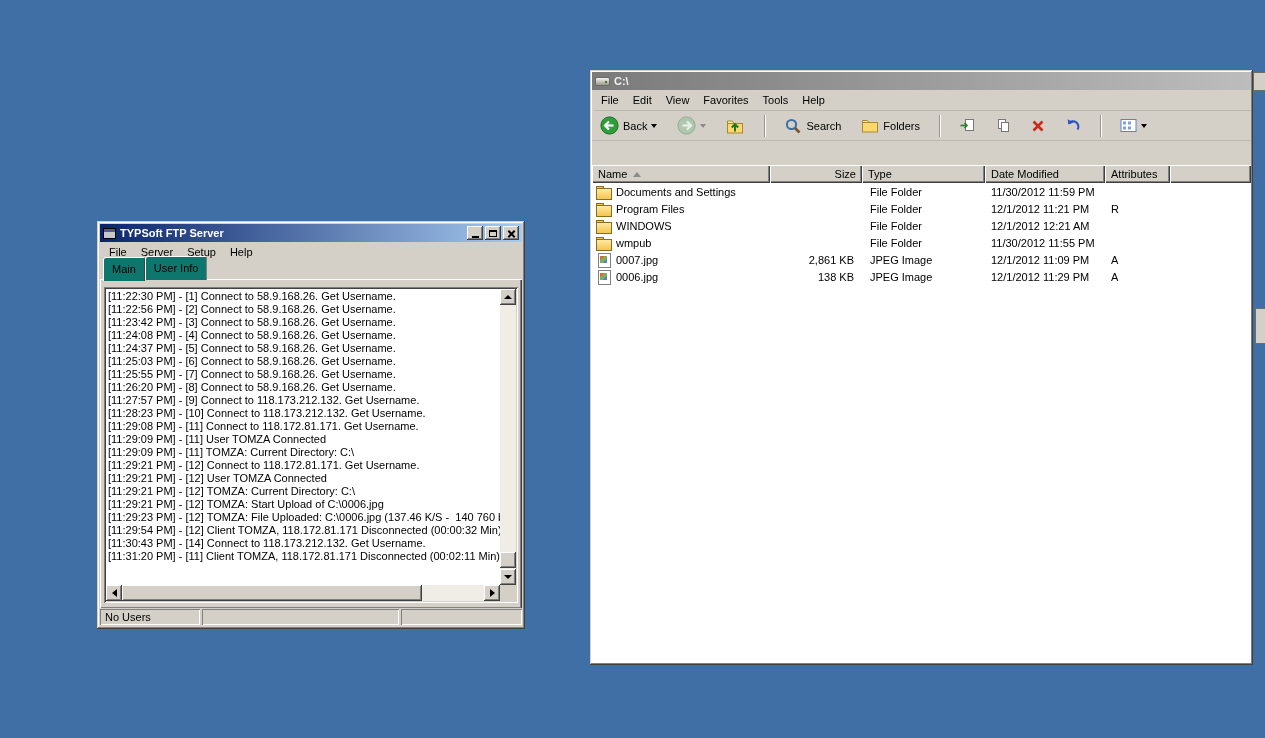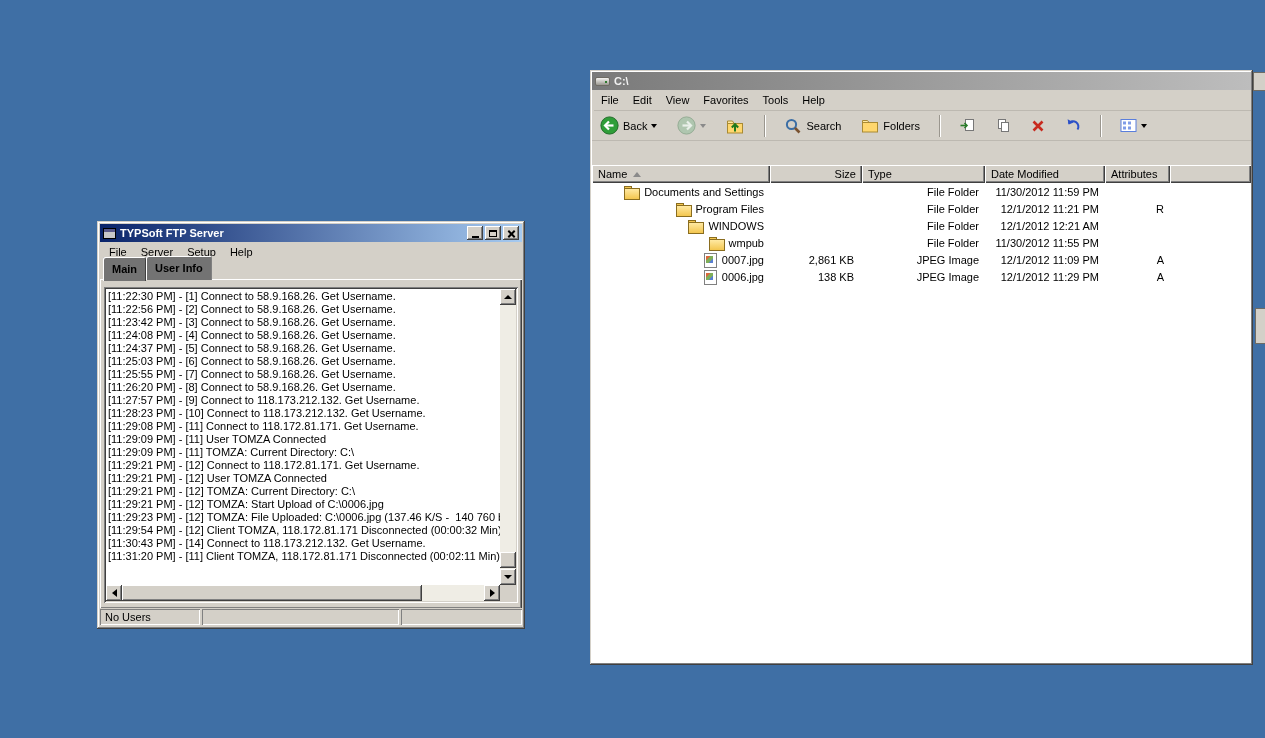--- a/index.html
+++ b/index.html
@@ -38,22 +38,22 @@
   .tri-dd.dis{ border-top-color:#8a8a8a; }
   .sort-up   { border-left:4px solid transparent; border-right:4px solid transparent; border-bottom:5px solid #8a8a8a; margin-left:6px; }
 
   
   .ftp { left:97px; top:221px; width:428px; height:408px; }
   .ftp .menubar { left:5px; top:22px; height:17px; }
   .app-icon-ftp { width:13px; height:11px; background:#C8C8C8; border:1px solid #000; position:relative; }
   .app-icon-ftp::before { content:""; position:absolute; left:0; top:0; right:0; height:3px; background:#5a5a8a; }
 
   .tabstrip { position:absolute; left:6px; top:40px; height:19px; display:flex; align-items:flex-end; z-index:2; }
-  .tab { height:17px; display:flex; align-items:center; padding:12px 9px; background:#737373; border-radius:2px 2px 0 0;
-    box-shadow: inset 1px 1px 0 #FFF, inset -1px 0 0 #808080; font-weight: bold; }
+  .tab { height:17px; display:flex; align-items:center; padding:12px 9px; background:#0f766e; border-radius:2px 2px 0 0;
+    box-shadow: inset 1px 1px 0 #FFF, inset -1px 0 0 #808080; }
   .tab.selected { height:20px; margin-bottom:-1px; box-shadow: inset 1px 1px 0 #FFF, inset -1px 0 0 #404040; }
   .tabpage { position:absolute; left:3px; right:3px; top:58px; height:330px; background:#D4D0C8;
     box-shadow: inset 1px 1px 0 #FFF, inset -1px -1px 0 #404040, inset -2px -2px 0 #808080; }
 
   .logbox { position:absolute; left:4px; top:8px; width:414px; height:316px; background:#FFF; }
   .log-text { position:absolute; left:2px; top:2px; right:18px; bottom:18px; overflow:hidden; padding:1px 2px; }
   .log-line { white-space:pre; height:13px; line-height:13px; font-size:11px; }
 
   .vscroll { position:absolute; top:2px; right:2px; bottom:18px; width:16px; background:#EFEDE5; }
   .hscroll { position:absolute; left:2px; bottom:2px; right:18px; height:16px; background:#EFEDE5; }
@@ -94,21 +94,21 @@
   .icon-drive::after { content:""; position:absolute; right:2px; bottom:2px; width:2px; height:2px; background:#2d7a2d; }
 
   .listheaders { position:absolute; left:2px; right:2px; top:95px; height:30px; display:flex; background:#D4D0C8; }
   .hcell { height:18px; display:flex; align-items:center; padding:0 6px;
     box-shadow: inset 1px 1px 0 #FFF, inset -1px -1px 0 #404040, inset -2px -2px 0 #808080; }
   .w-name { width:178px; } .w-size { width:92px; } .w-type { width:123px; } .w-date { width:120px; } .w-attr { width:65px; } .w-fill { flex:1; }
   .h-size-cell { justify-content:flex-end; }
 
   .filelist { position:absolute; left:2px; right:2px; top:113px; bottom:2px; background:#FFF; overflow:hidden; }
   .file-row { display:flex; height:17px; align-items:center; }
-  .cell { height:17px; display:flex; align-items:center; padding:0 6px; overflow:hidden; white-space:nowrap;justify-content:flex-end; }
+  .cell { height:17px; display:flex; align-items:center; padding:0 6px; overflow:hidden; white-space:nowrap; }
   .c-name { padding-left:4px; } .c-size { justify-content:flex-end; padding-right:8px; } .c-type { padding-left:8px; }
 
   .file-icon { display:inline-block; width:16px; height:14px; margin-right:4px; position:relative; flex:0 0 16px; }
   .file-icon[data-icon="folder"]::before { content:""; position:absolute; left:0; top:1px; width:6px; height:4px; background:#F3C64F; border:1px solid #8A6D1F; border-bottom:none; }
   .file-icon[data-icon="folder"]::after { content:""; position:absolute; left:0; top:3px; width:14px; height:10px; background:linear-gradient(180deg,#FFE9A2,#F3C64F); border:1px solid #8A6D1F; }
   .file-icon[data-icon="jpeg"]::after { content:""; position:absolute; left:2px; top:0; width:11px; height:13px; background:#FFF; border:1px solid #808080; }
   .file-icon[data-icon="jpeg"]::before { content:""; position:absolute; left:4px; top:3px; width:7px; height:7px; z-index:1;
     background:linear-gradient(135deg,#D86A3C 0 35%, #7FAE5A 35% 65%, #5A7FD0 65%); }
 
   .bg-fragment { position:absolute; background:#D4D0C8; border:1px solid #6e6b64; border-right:none; }

